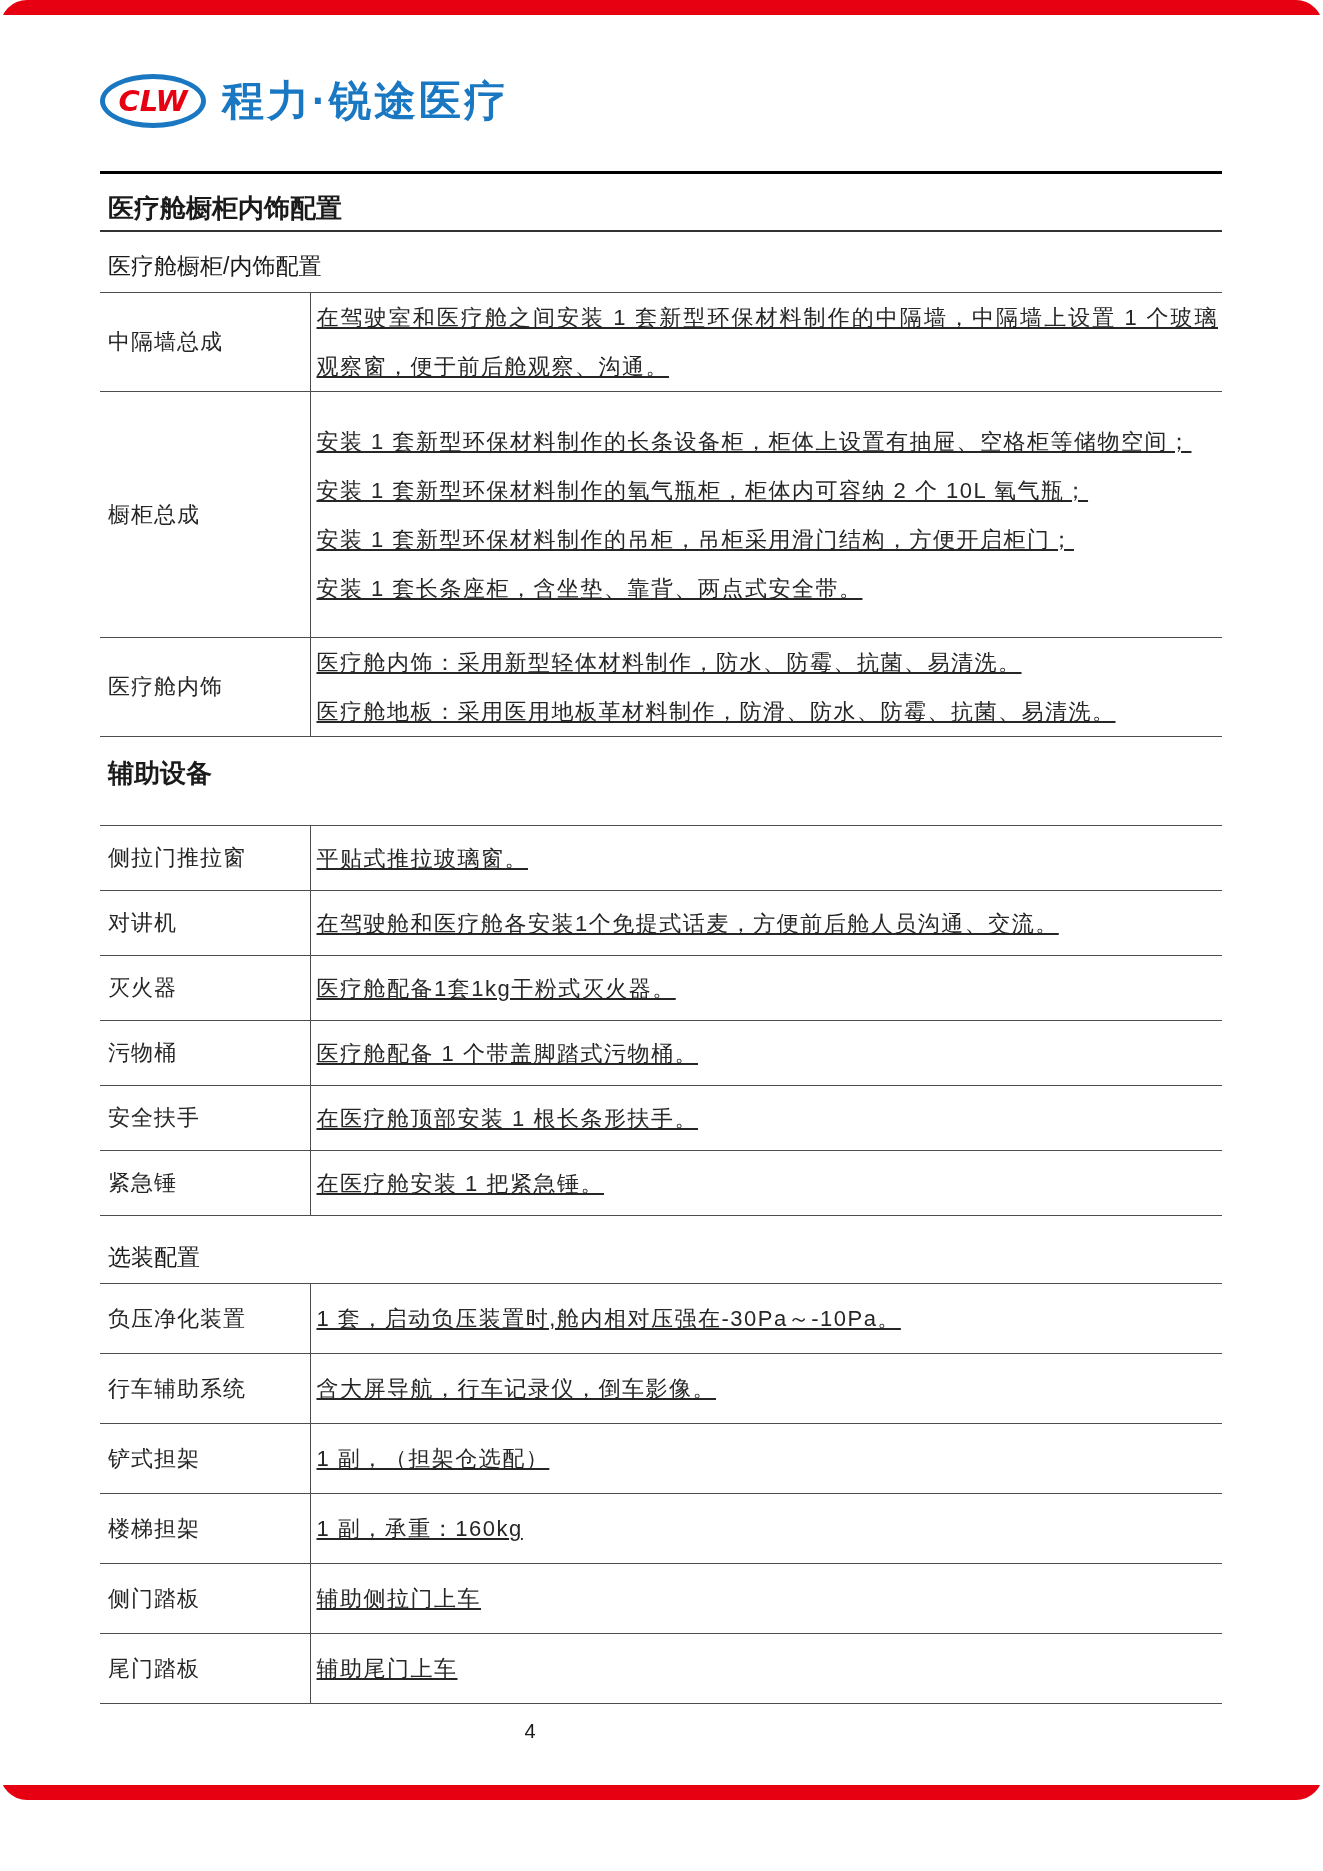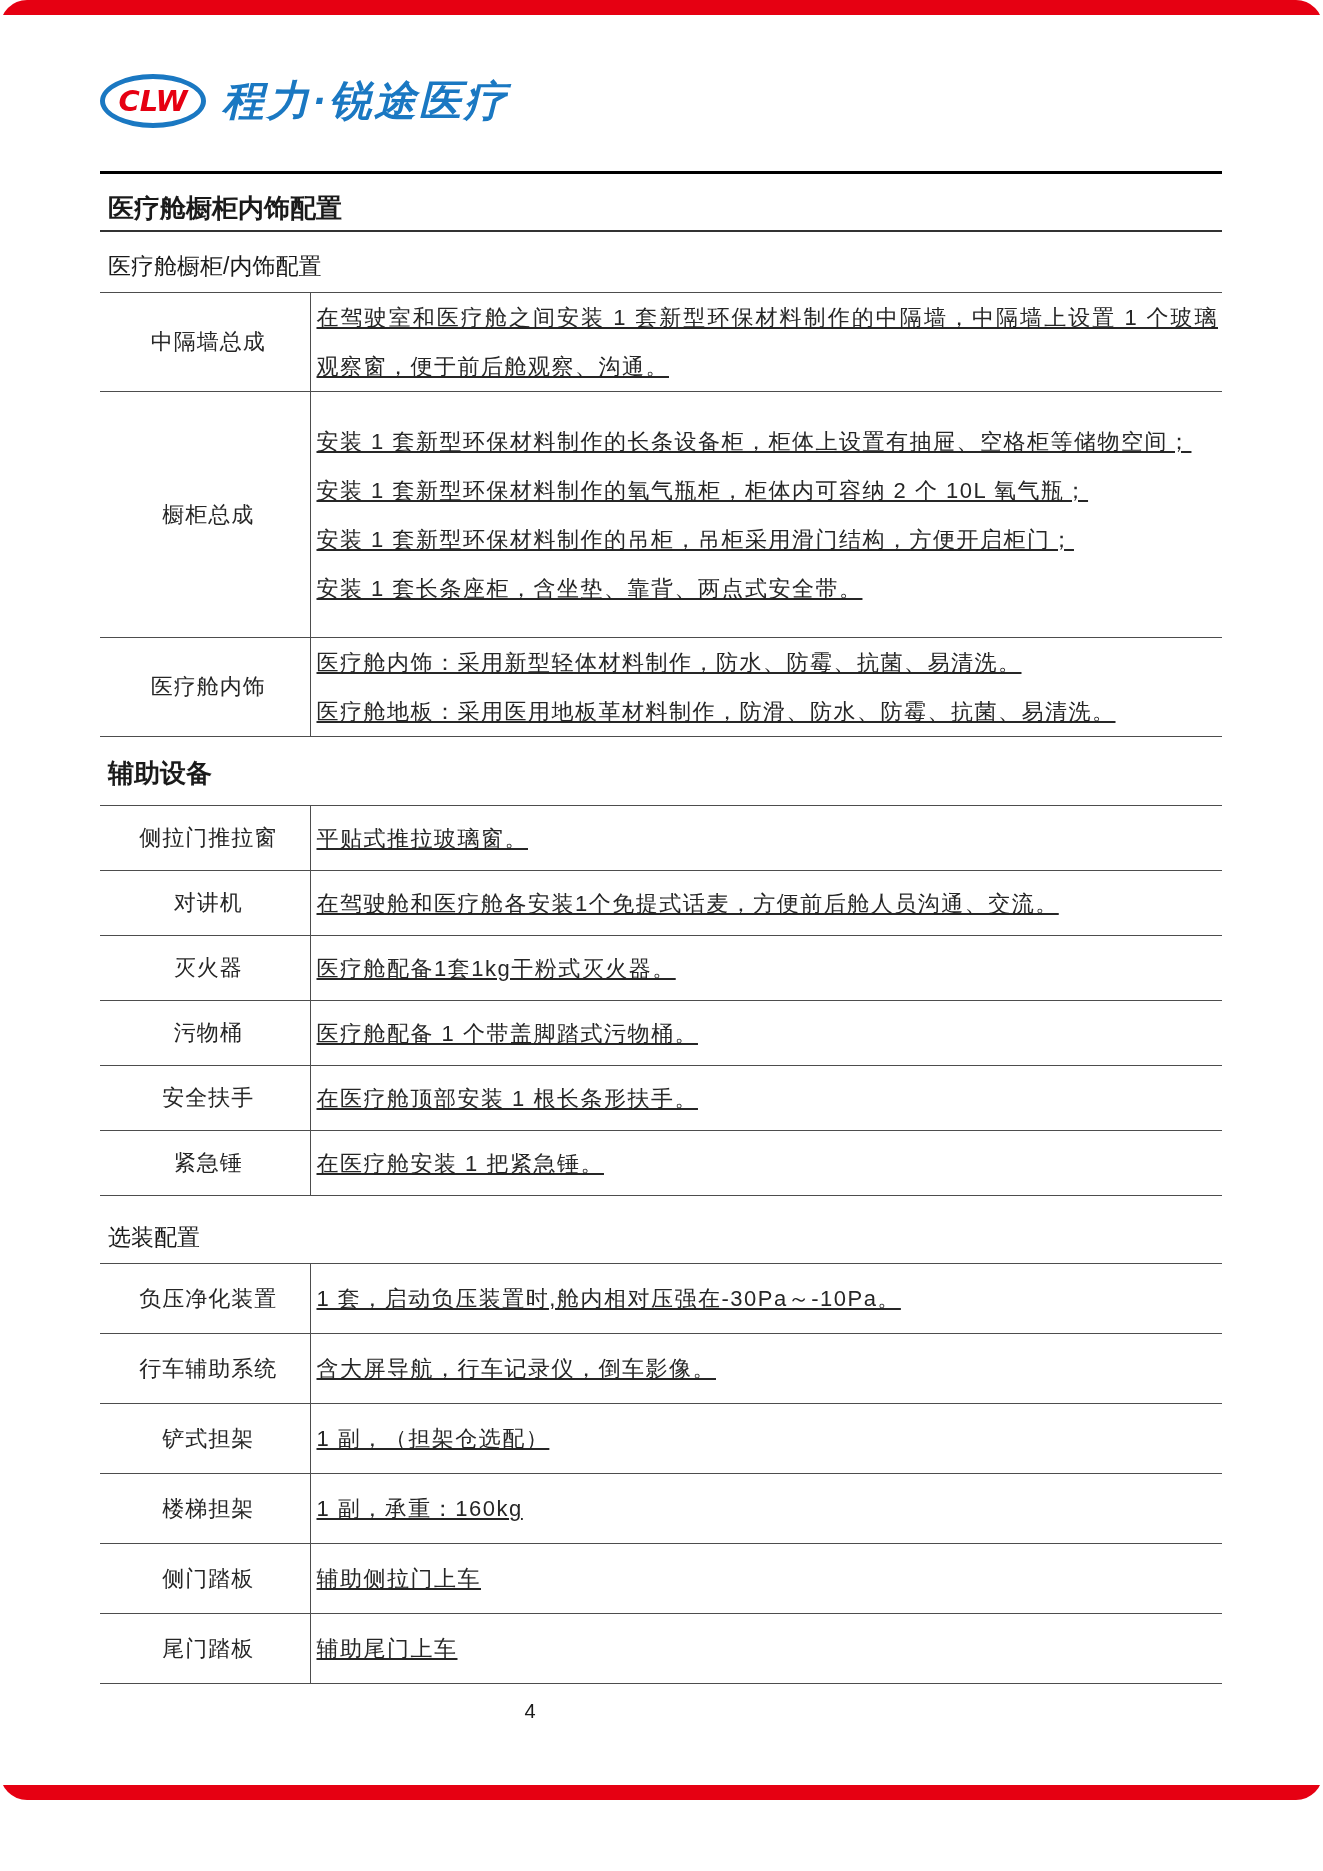--- a/index.html
+++ b/index.html
@@ -31,39 +31,39 @@
     border:5px solid var(--blue);border-radius:50%;
     display:flex;align-items:center;justify-content:center;
   }
   .logo-abbr{
     color:var(--red);font-weight:bold;font-style:italic;
     font-size:29px;letter-spacing:0px;line-height:1;
     font-family:"DejaVu Sans","Liberation Sans",sans-serif;
   }
   .brand-name{
     color:var(--blue);font-weight:bold;font-size:42px;
-    letter-spacing:3px;line-height:1;font-style:italic;
+    letter-spacing:3px;line-height:1;
   }
 
   .rule-thick{height:3px;background:#000;margin-top:42px;}
   .doc-title{font-size:26px;font-weight:bold;color:#1a1a1a;margin:17px 0 0 8px;line-height:34px;}
   .rule-thin{height:2px;background:#333;margin-top:5px;}
 
   .section-sub{font-size:23px;font-weight:normal;color:#1a1a1a;margin:19px 0 0 8px;line-height:30px;}
   .section-main{font-size:26px;font-weight:bold;color:#1a1a1a;margin:20px 0 13px 8px;line-height:32px;}
   .section-opt{margin-top:26px;}
 
   table.spec{width:100%;border-collapse:collapse;table-layout:fixed;margin-top:11px;}
-  table.spec.t-aux{margin-top:16px;}
+  table.spec.t-aux{margin-top:36px;}
   table.spec td{
     border-top:1px solid var(--line);
     border-bottom:1px solid var(--line);
     font-size:22px;vertical-align:middle;
   }
-  td.label{width:210px;border-right:1px solid var(--line);padding-left:8px;letter-spacing:1px;text-align:center;}
+  td.label{width:210px;border-right:1px solid var(--line);padding-left:8px;letter-spacing:1px;}
   td.value{padding:0 4px 0 6px;}
   td.value p{margin:0;line-height:49px;text-align:justify;letter-spacing:1.5px;text-decoration:underline;}
   .t-cab tr.r-2l{height:98px;}
   .t-cab tr.r-5l{height:246px;}
   .t-aux tr{height:65px;}
   .t-opt tr{height:70px;}
 
   .page-number{width:860px;text-align:center;font-size:20px;margin-top:14px;line-height:26px;color:#1a1a1a;}
 </style>
 </head>

